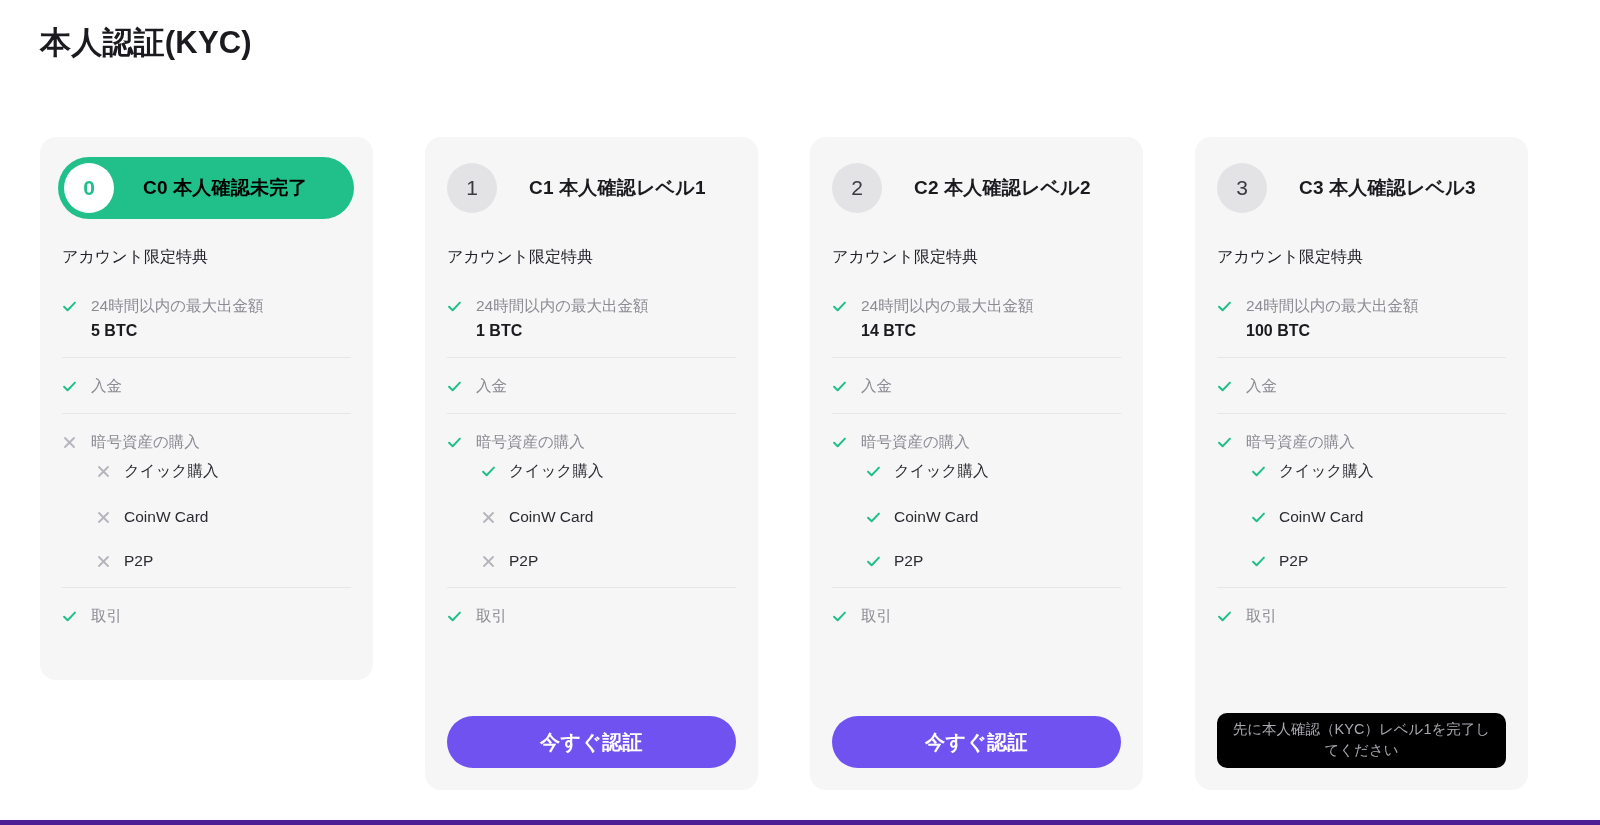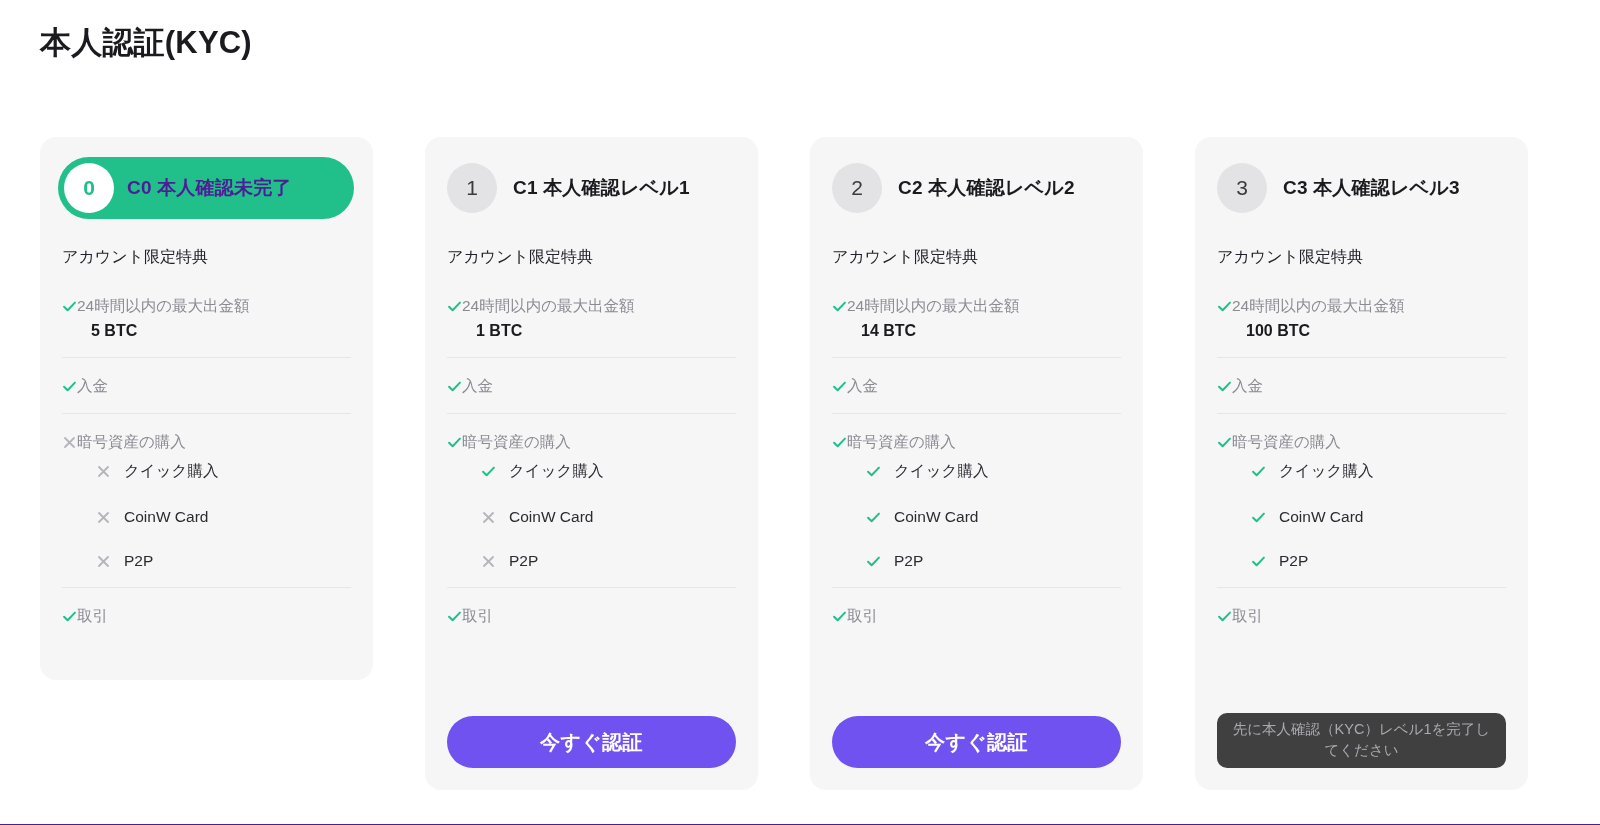--- a/index.html
+++ b/index.html
@@ -10,21 +10,21 @@
     background: #ffffff;
     font-family: "Liberation Sans", "DejaVu Sans", sans-serif;
     overflow: hidden;
   }
 
   .page {
     position: relative;
     width: 1600px;
     height: 825px;
     background: #ffffff;
-    border-bottom: 1px solid #4c1d95;
+    border-bottom: 5px solid #4c1d95;
   }
 
   .page-title {
     position: absolute;
     left: 40px;
     top: 22px;
     font-size: 31px;
     font-weight: 700;
     color: #1b1b1f;
     letter-spacing: 0.2px;
@@ -80,30 +80,30 @@
     font-size: 21px;
     font-weight: 400;
   }
   .card-head.active .badge {
     background: #ffffff;
     color: #21c08b;
     font-weight: 700;
   }
 
   .head-label {
-    margin-left: 16px;
+    margin-left: 32px;
     font-size: 19px;
     font-weight: 700;
     color: #1b1b1f;
     white-space: nowrap;
     letter-spacing: 0.2px;
   }
   .card-head.active .head-label {
-    color: #4c1d95;
-    margin-left: 13px;
+    color: #000000;
+    margin-left: 29px;
   }
 
   
   .benefits-title {
     margin-top: 28px;
     font-size: 16px;
     color: #22222a;
     font-weight: 400;
   }
 
@@ -111,20 +111,21 @@
 
   .row {
     border-top: 1px solid #e6e6e8;
     padding: 18px 0 17px 0;
   }
   .row:first-child { border-top: none; padding-top: 12px; }
 
   .row-main {
     display: flex;
     align-items: flex-start;
+    gap: 14px;
   }
 
   .ico {
     width: 15px;
     height: 15px;
     min-width: 15px;
     margin-top: 3px;
     position: relative;
   }
   .ico svg { display: block; width: 15px; height: 15px; }
@@ -181,21 +182,21 @@
   }
 
   .cta-disabled {
     display: flex;
     align-items: center;
     justify-content: center;
     text-align: center;
     width: 100%;
     min-height: 52px;
     border-radius: 10px;
-    background: #404040;
+    background: #000000;
     color: #a9a9b1;
     font-size: 14.5px;
     line-height: 1.5;
     padding: 6px 10px;
     cursor: not-allowed;
   }
 </style>
 </head>
 <body>
 

